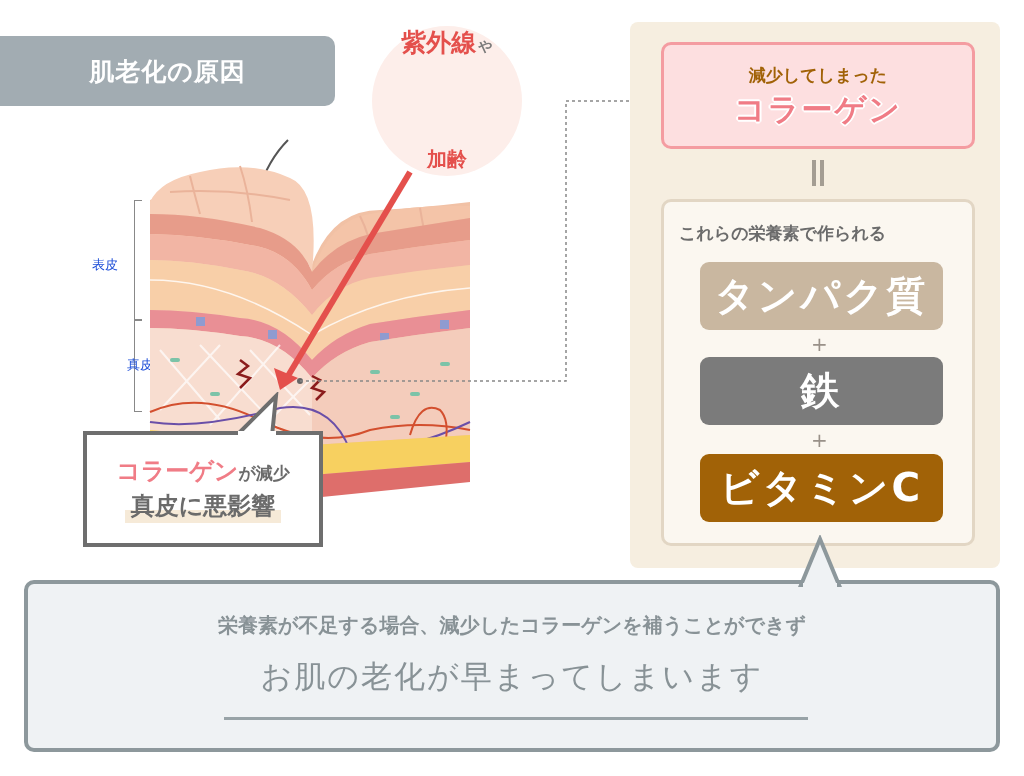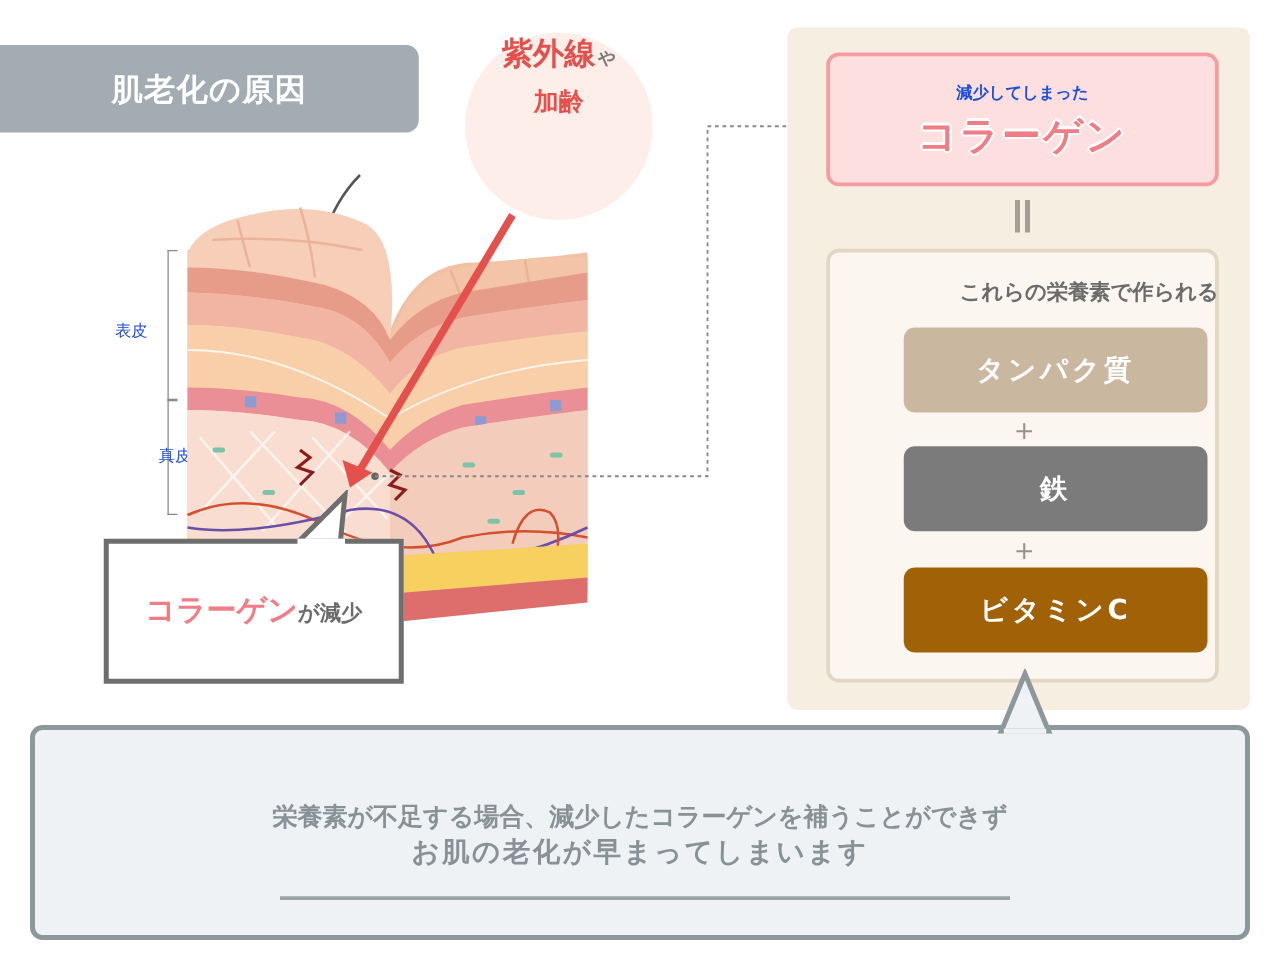--- a/index.html
+++ b/index.html
@@ -9,21 +9,21 @@
   .title-badge {
     position: absolute; left: 0; top: 36px; width: 335px; height: 70px;
     background: #a2acb2; border-radius: 0 10px 10px 0;
     display: flex; align-items: center; justify-content: center;
     color: #ffffff; font-size: 25px; font-weight: bold; letter-spacing: 1px;
   }
 
   .cause-circle {
     position: absolute; left: 372px; top: 26px; width: 150px; height: 150px;
     border-radius: 50%; background: #fdeeea;
-    display: flex; flex-direction: column; align-items: center; justify-content: flex-start;
+    display: flex; flex-direction: column; align-items: center; justify-content: space-between;
     color: #e4504c; font-weight: bold;
   }
   .cause-circle .l1 { font-size: 25px; line-height: 34px; }
   .cause-circle .l1 .ya { font-size: 14px; color: #7a7a7a; margin-left: 2px; }
   .cause-circle .l2 { font-size: 20px; line-height: 34px; }
 
   .layer-label { position: absolute; font-size: 13px; color: #1d4ed8; }
   .bracket { position: absolute; border: 1px solid #888; border-right: none; width: 8px; }
 
   .skin { position: absolute; left: 140px; top: 130px; }
@@ -42,48 +42,48 @@
 
   .panel {
     position: absolute; left: 630px; top: 22px; width: 370px; height: 546px;
     background: #f6eee0; border-radius: 8px;
   }
   .collagen-box {
     position: absolute; left: 661px; top: 42px; width: 314px; height: 107px;
     background: #fddfe0; border: 3px solid #f49ca1; border-radius: 10px;
     display: flex; flex-direction: column; align-items: center; justify-content: center;
   }
-  .collagen-box .sub { font-size: 13px; color: #1d4ed8; font-weight: bold; line-height: 26px; }
+  .collagen-box .sub { font-size: 17px; color: #a16207; font-weight: bold; line-height: 26px; }
   .collagen-box .main { font-size: 31px; font-weight: bold; color: #f07c86; line-height: 42px;
     letter-spacing: 2px; text-shadow: 2px 0 #fff, -2px 0 #fff, 0 2px #fff, 0 -2px #fff, 1px 1px #fff, -1px -1px #fff, 1px -1px #fff, -1px 1px #fff; }
   .equals { position: absolute; left: 811px; top: 160px; width: 14px; height: 26px; }
   .equals span { position: absolute; top: 0; width: 4px; height: 26px; background: #a49d93; }
 
   .nutrient-box {
     position: absolute; left: 661px; top: 199px; width: 314px; height: 347px;
     background: #fbf7f0; border: 3px solid #e2d6c4; border-radius: 10px;
   }
-  .nutrient-title { position: absolute; left: 661px; top: 222px; width: 314px; text-align: right;
+  .nutrient-title { position: absolute; left: 679px; top: 222px; width: 314px; text-align: left;
     font-size: 17px; font-weight: bold; color: #6b6b6b; }
   .nut {
-    position: absolute; left: 723px; width: 243px; height: 68px; border-radius: 9px;
+    position: absolute; left: 700px; width: 243px; height: 68px; border-radius: 9px;
     display: flex; align-items: center; justify-content: center;
-    color: #ffffff; font-weight: bold; font-size: 22px; letter-spacing: 3px;
+    color: #ffffff; font-weight: bold; font-size: 39px; letter-spacing: 3px;
   }
   .plus { position: absolute; left: 811px; width: 16px; text-align: center; font-size: 20px; color: #999189; }
 
   .summary {
     position: absolute; left: 24px; top: 580px; width: 976px; height: 172px;
     background: #eff2f4; border: 4px solid #8d989c; border-radius: 10px;
   }
   .summary-tail { position: absolute; left: 795px; top: 535px; }
-  .summary .line1 { position: absolute; left: 0; top: 56px; width: 100%; text-align: center;
+  .summary .line1 { position: absolute; left: 0; top: 28px; width: 100%; text-align: center;
     font-size: 20px; color: #889296; font-weight: bold; }
-  .summary .line2 { position: absolute; left: 0; top: 83px; width: 100%; text-align: center;
-    font-size: 22px; color: #889296; font-weight: bold; letter-spacing: 2px; }
+  .summary .line2 { position: absolute; left: 0; top: 72px; width: 100%; text-align: center;
+    font-size: 31px; color: #889296; font-weight: normal; letter-spacing: 2px; }
   .summary .underline { position: absolute; left: 196px; top: 133px; width: 584px; height: 3px; background: #98a3a7; }
 </style>
 </head>
 <body>
 
 <div class="title-badge">肌老化の原因</div>
 
 <div class="cause-circle">
   <div class="l1">
     <span>紫外線</span><span class="ya">や</span>
@@ -177,20 +177,21 @@
   <circle cx="350" cy="6" r="3" fill="#666"></circle>
 </svg>
 
 <svg class="callout-tail" width="60" height="48">
   <polygon points="8,44 48,4 44,44" fill="#fff" stroke="#6e6e6e" stroke-width="4"></polygon>
 </svg>
 <div class="callout">
   <div class="r1">
     <span class="pink">コラーゲン</span><span class="small">が減少</span>
   </div>
+  <div class="r2">真皮に悪影響</div>
 </div>
 <div style="position:absolute; left:238px; top:431px; width:38px; height:6px; background:#fff;"></div>
 
 <div class="panel"></div>
 <div class="collagen-box">
   <div class="sub">減少してしまった</div>
   <div class="main">コラーゲン</div>
 </div>
 <div class="equals">
   <span style="left:1px;"></span>

